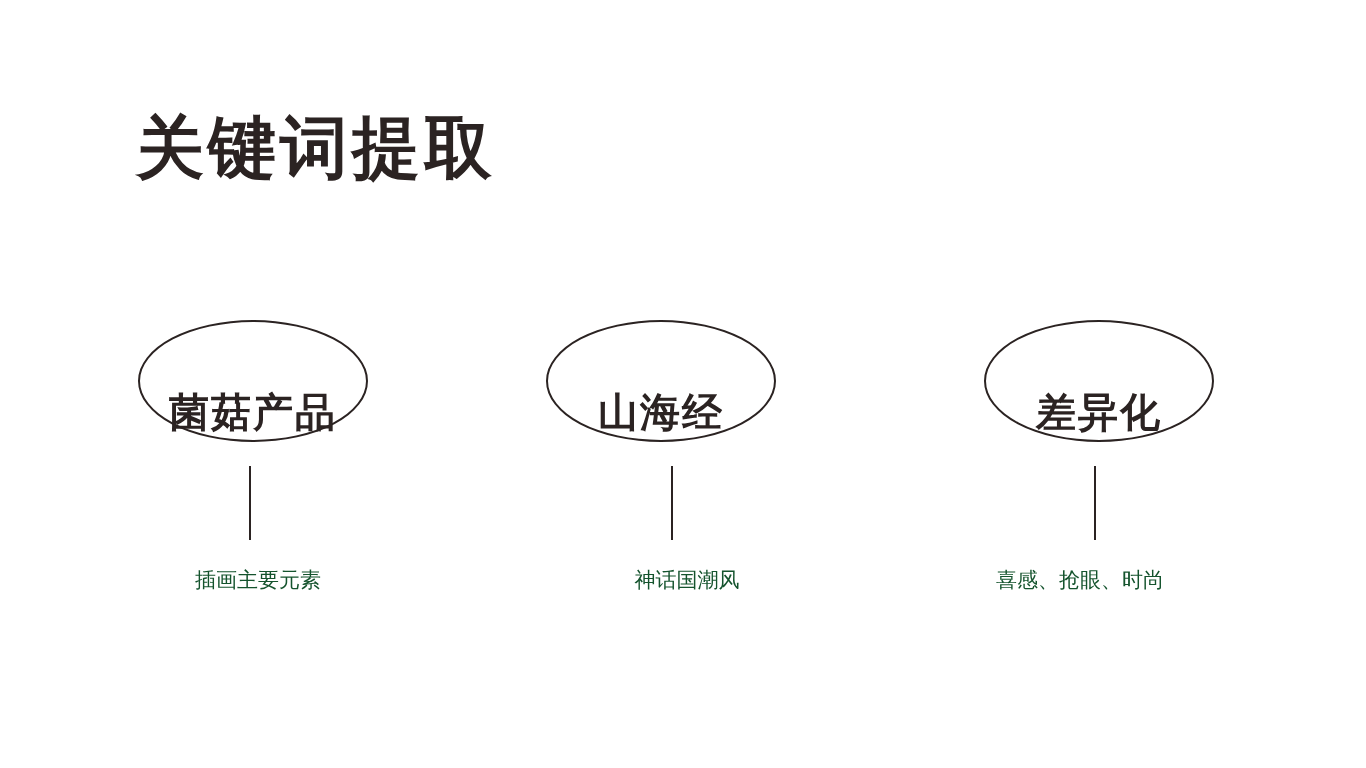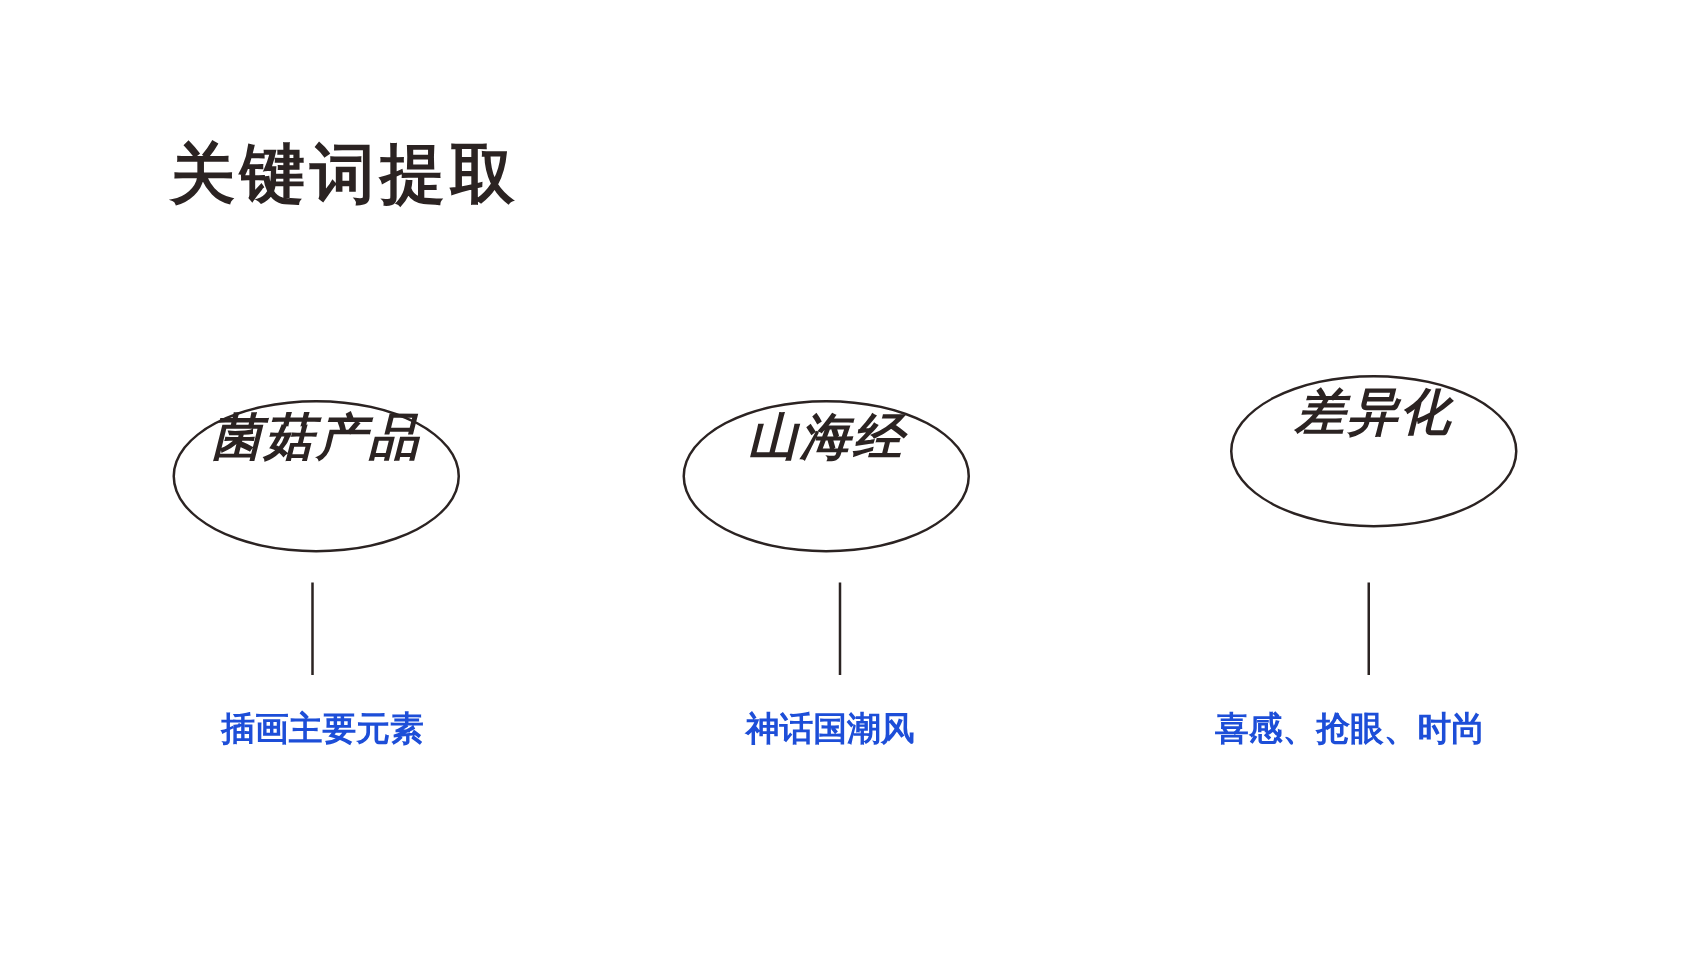--- a/index.html
+++ b/index.html
@@ -1,49 +1,49 @@
 <!DOCTYPE html>
 <html><head>
 <meta charset="utf-8">
 <style>
   html, body { margin: 0; padding: 0; }
   body {
     width: 1366px; height: 768px; background: #ffffff; position: relative; overflow: hidden;
     font-family: "DejaVu Sans", "Liberation Sans", sans-serif; color: #2b2322;
   }
   .title {
-    position: absolute; left: 136px; top: 114px; font-size: 52px; font-weight: bold;
+    position: absolute; left: 136px; top: 114px; font-size: 68px; font-weight: bold;
     letter-spacing: 4px; color: #2b2322; line-height: 1; white-space: nowrap;
   }
   .node {
     position: absolute; width: 230px; height: 122px; box-sizing: border-box;
     border: 2.5px solid #2b2322; border-radius: 50%;
-    display: flex; align-items: flex-start; justify-content: center; font-style: italic;
+    display: flex; align-items: flex-end; justify-content: center;
   }
   .node-label { font-size: 40px; font-weight: bold; letter-spacing: 2px; color: #2b2322; white-space: nowrap; }
   .connector { position: absolute; width: 2px; height: 74px; background: #2b2322; top: 466px; }
   .desc {
-    position: absolute; top: 568px; font-size: 27px; color: #1d4ed8; white-space: nowrap;
-    transform: translateX(-50%); line-height: 1.2; font-weight: bold;
+    position: absolute; top: 568px; font-size: 21px; color: #14532d; white-space: nowrap;
+    transform: translateX(-50%); line-height: 1.2;
   }
 </style>
 </head>
 <body>
 
 <div class="title">关键词提取</div>
 
 <div class="node" style="left:138px; top:320px;">
   <span class="node-label">菌菇产品</span>
 </div>
 <div class="connector" style="left:249px;"></div>
 <div class="desc" style="left:258px;">插画主要元素</div>
 
 <div class="node" style="left:546px; top:320px;">
   <span class="node-label">山海经</span>
 </div>
 <div class="connector" style="left:671px;"></div>
-<div class="desc" style="left:664px;">神话国潮风</div>
+<div class="desc" style="left:687px;">神话国潮风</div>
 
-<div class="node" style="left:984px; top:300px;">
+<div class="node" style="left:984px; top:320px;">
   <span class="node-label">差异化</span>
 </div>
 <div class="connector" style="left:1094px;"></div>
 <div class="desc" style="left:1080px;">喜感、抢眼、时尚</div>
 
 </body></html>

